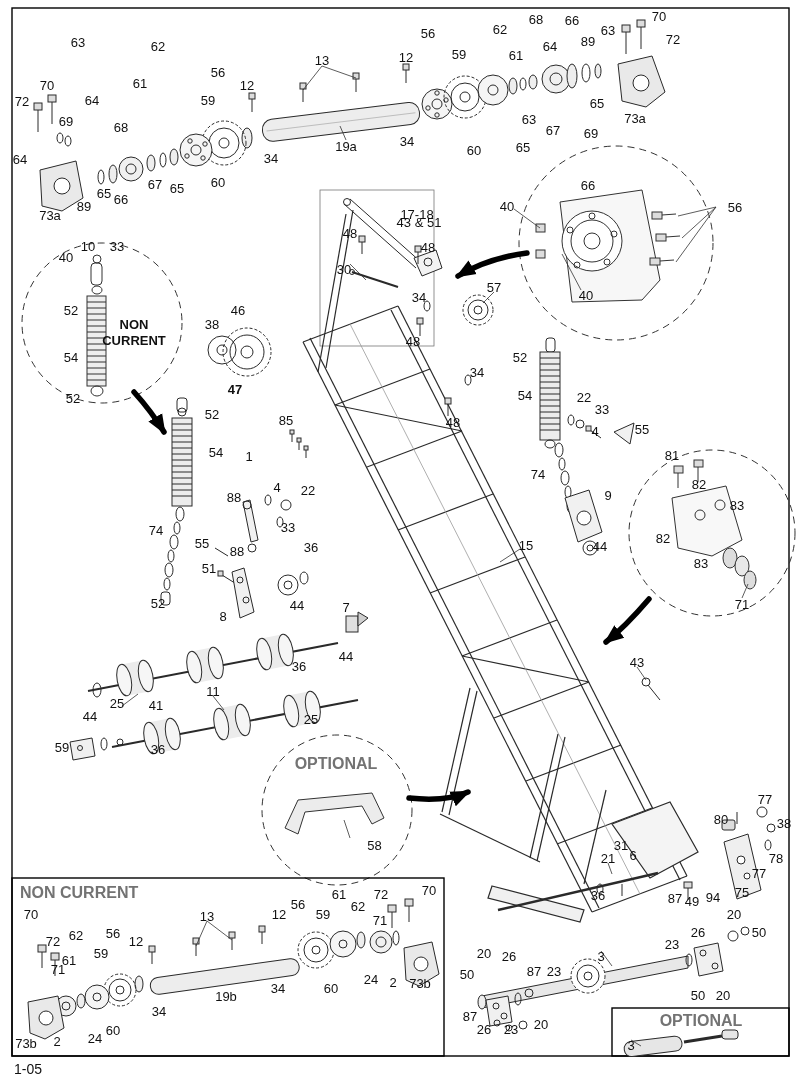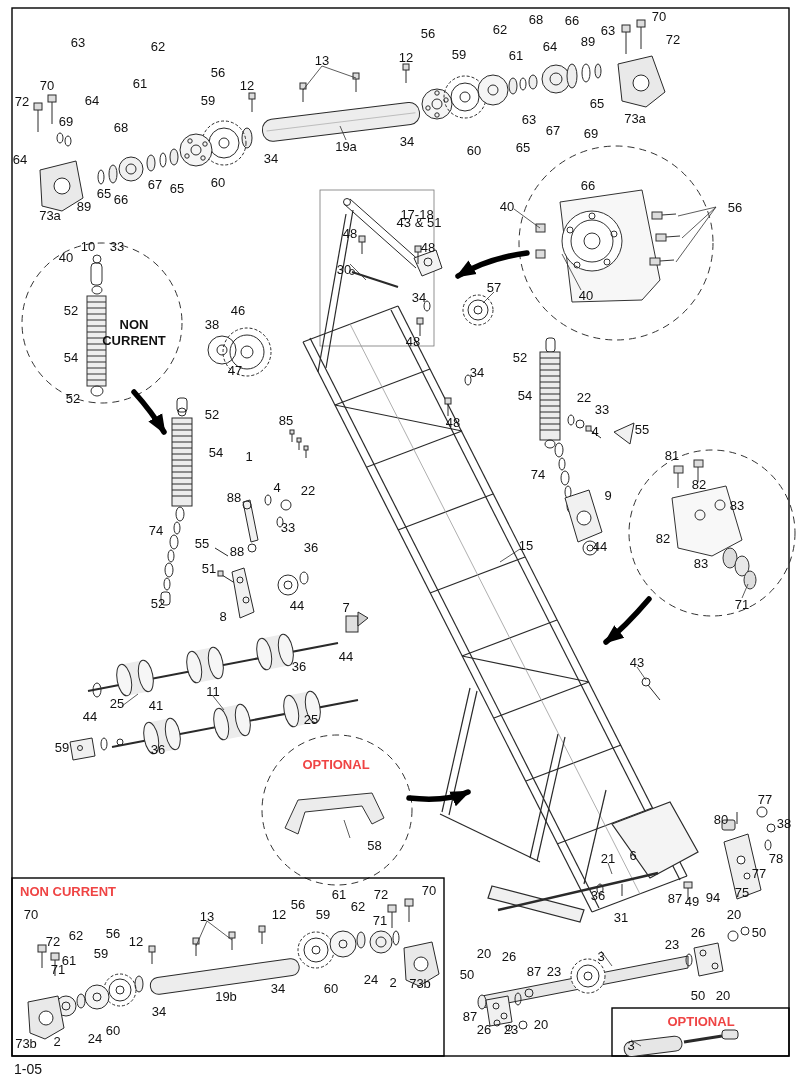--- a/index.html
+++ b/index.html
@@ -6,21 +6,21 @@
   html,body { background:#ffffff; }
   body { font-family:"Liberation Sans", sans-serif; color:#111; }
   .canvas { position:relative; width:800px; height:1080px; background:#fff; overflow:hidden; }
   svg.art { position:absolute; left:0; top:0; }
   .callout {
     position:absolute; transform:translate(-50%,-50%);
     font-size:13px; line-height:1; color:#111; white-space:nowrap;
     font-family:"Liberation Sans", sans-serif;
   }
   .label-bold {
-    position:absolute; font-weight:bold; font-size:13px; color:#ef4444; white-space:nowrap;
+    position:absolute; font-weight:bold; font-size:16px; color:#737373; white-space:nowrap;
   }
   .centered { transform:translate(-50%,-50%); text-align:center; }
   .twoline { position:absolute; transform:translate(-50%,-50%); font-weight:bold; font-size:13px; text-align:center; line-height:1.25; }
   .page-number { position:absolute; left:14px; top:1061px; font-size:14px; color:#111; }
 </style>
 </head>
 <body>
 
 <div class="canvas">
 
@@ -488,21 +488,21 @@
       <span class="callout" style="left: 417px; top: 214px;">17-18</span>
       <span class="callout" style="left: 419px; top: 222px;">43 &amp; 51</span>
       <span class="callout" style="left: 350px; top: 233px;">48</span>
       <span class="callout" style="left: 428px; top: 247px;">48</span>
       <span class="callout" style="left: 344px; top: 269px;">30</span>
       <span class="callout" style="left: 419px; top: 297px;">34</span>
       <span class="callout" style="left: 494px; top: 287px;">57</span>
       <span class="callout" style="left: 413px; top: 341px;">48</span>
       <span class="callout" style="left: 212px; top: 324px;">38</span>
       <span class="callout" style="left: 238px; top: 310px;">46</span>
-      <span class="callout" style="left: 235px; top: 370px;">47</span>
+      <span class="callout" style="left: 235px; top: 389px; font-weight: bold;">47</span>
       <span class="callout" style="left: 212px; top: 414px;">52</span>
       <span class="callout" style="left: 477px; top: 372px;">34</span>
       <span class="callout" style="left: 453px; top: 422px;">48</span>
       <span class="callout" style="left: 520px; top: 357px;">52</span>
       <span class="callout" style="left: 525px; top: 395px;">54</span>
       <span class="callout" style="left: 584px; top: 397px;">22</span>
       <span class="callout" style="left: 602px; top: 409px;">33</span>
       <span class="callout" style="left: 595px; top: 431px;">4</span>
       <span class="callout" style="left: 642px; top: 429px;">55</span>
       <span class="callout" style="left: 538px; top: 474px;">74</span>
@@ -545,21 +545,21 @@
       <span class="callout" style="left: 721px; top: 819px;">80</span>
       <span class="callout" style="left: 765px; top: 799px;">77</span>
       <span class="callout" style="left: 784px; top: 823px;">38</span>
       <span class="callout" style="left: 776px; top: 858px;">78</span>
       <span class="callout" style="left: 759px; top: 873px;">77</span>
       <span class="callout" style="left: 742px; top: 892px;">75</span>
       <span class="callout" style="left: 713px; top: 897px;">94</span>
       <span class="callout" style="left: 608px; top: 858px;">21</span>
       <span class="callout" style="left: 633px; top: 855px;">6</span>
       <span class="callout" style="left: 598px; top: 895px;">36</span>
-      <span class="callout" style="left: 621px; top: 917px;">31</span>
+      <span class="callout" style="left: 621px; top: 845px;">31</span>
       <span class="callout" style="left: 692px; top: 901px;">49</span>
       <span class="callout" style="left: 31px; top: 914px;">70</span>
       <span class="callout" style="left: 53px; top: 941px;">72</span>
       <span class="callout" style="left: 76px; top: 935px;">62</span>
       <span class="callout" style="left: 113px; top: 933px;">56</span>
       <span class="callout" style="left: 69px; top: 960px;">61</span>
       <span class="callout" style="left: 101px; top: 953px;">59</span>
       <span class="callout" style="left: 136px; top: 941px;">12</span>
       <span class="callout" style="left: 207px; top: 916px;">13</span>
       <span class="callout" style="left: 279px; top: 914px;">12</span>

